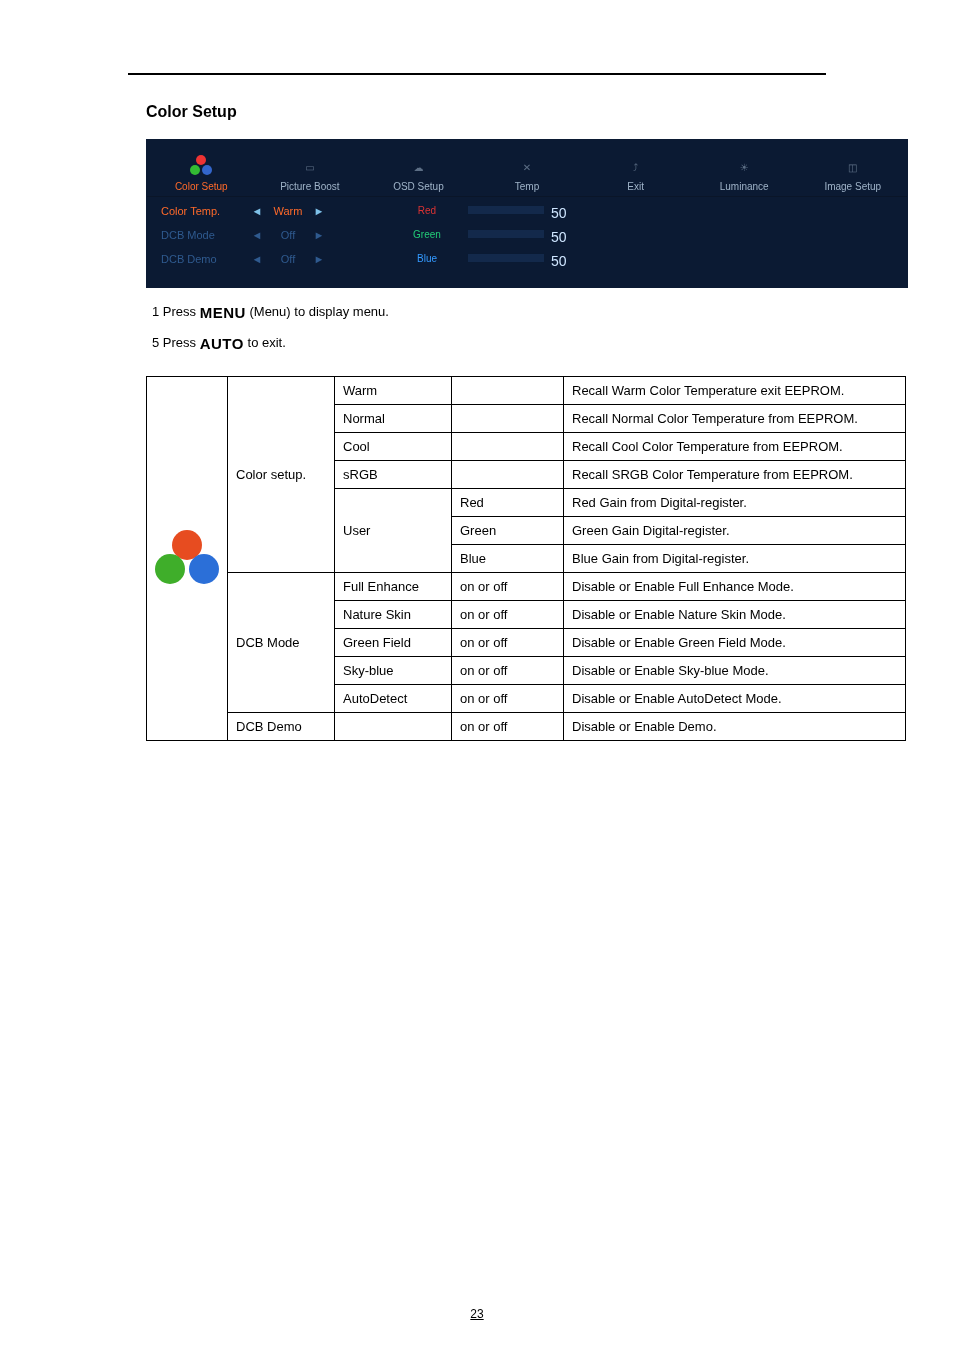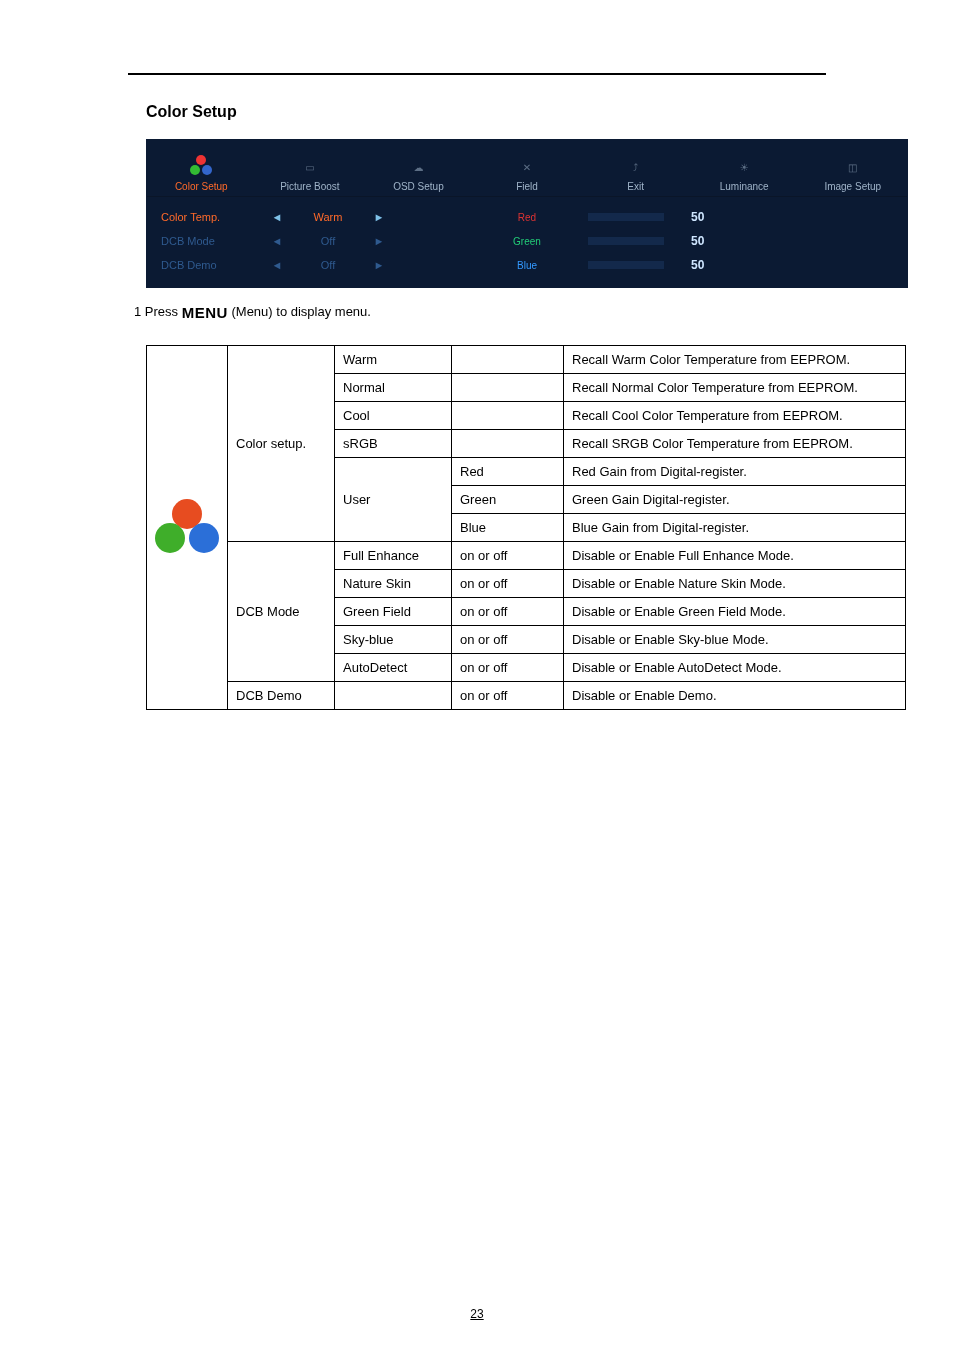--- a/index.html
+++ b/index.html
@@ -53,24 +53,22 @@
     gap: 2px;
   }
   .osd-tab .tab-label { white-space: nowrap; }
   .osd-tab.active .tab-label { color: #ff6a2a; }
   .osd-tab .tab-icon { width: 30px; height: 24px; display:flex; align-items:center; justify-content:center; }
   .osd-body {
     padding: 8px 10px 10px 14px;
   }
   .osd-row {
     display: flex;
-    align-items: center;
     height: 24px;
     font-size: 11px;
-    gap: 20px;
   }
   .osd-row .name { width: 90px; color: #ff6a2a; }
   .osd-row.dim .name { color: #2f5a8f; }
   .osd-row .arrow {
     width: 12px; color:#7ec1e8; text-align:center;
   }
   .osd-row .value { width: 50px; text-align:center; color:#ff6a2a; }
   .osd-row.dim .value, .osd-row.dim .arrow { color:#2f5a8f; }
   .osd-row .spacer1 { width: 62px; }
   .osd-row .channel { width: 80px; text-align:center; font-size:10px; }
@@ -79,21 +77,21 @@
   .osd-row .ch-blue { color:#39f; }
   .osd-row .slider {
     width: 76px; height: 8px; background:#13294b; border:1px solid #0a1a33; position:relative; margin-right:6px;
   }
   .osd-row .slider .fill {
     height:100%;
   }
   .osd-row .slider.red .fill { background:#c62f2f; width:50%; }
   .osd-row .slider.green .fill { background:#1f7a3a; width:50%; }
   .osd-row .slider.blue .fill { background:#2a52be; width:50%; }
-  .osd-row .num { width: 24px; color:#cfe6ff; font-size:12px;font-weight:bold; }
+  .osd-row .num { width: 24px; color:#cfe6ff; font-size:14px; }
 
   
   .color-icon {
     position: relative; width:30px; height:24px;
   }
   .color-icon span { position:absolute; width:10px; height:10px; border-radius:50%; }
   .color-icon .r { background:#e33; left:10px; top:0; }
   .color-icon .g { background:#3b3; left:4px; top:10px; }
   .color-icon .b { background:#36c; left:16px; top:10px; }
   .color-icon-lg {
@@ -105,21 +103,21 @@
   .color-icon-lg .b { background:#2b6fd8; left:34px; top:24px; }
 
   
   .faded-icon {
     width: 24px; height: 20px; opacity:.55;
     display:flex; align-items:center; justify-content:center;
     color:#9fb3c8;
   }
 
   
-  .steps { margin: 14px 0 6px 6px; }
+  .steps { margin: 14px 0 6px 24px; }
   .step { margin: 10px 0; font-size: 13px; line-height: 20px; }
   .menu-word {
     font-family: Arial, sans-serif;
     font-weight: 900;
     font-size: 15px;
     letter-spacing: .5px;
     vertical-align: -2px;
   }
   .auto-word {
     font-family: Arial, sans-serif;
@@ -194,21 +192,21 @@
       <div class="osd-tab">
         <div class="tab-icon">
             <div class="faded-icon">☁</div>
           </div>
         <span class="tab-label">OSD Setup</span>
       </div>
       <div class="osd-tab">
         <div class="tab-icon">
             <div class="faded-icon">✕</div>
           </div>
-        <span class="tab-label">Field</span>
+        <span class="tab-label">Temp</span>
       </div>
       <div class="osd-tab">
         <div class="tab-icon">
             <div class="faded-icon">⤴</div>
           </div>
         <span class="tab-label">Exit</span>
       </div>
       <div class="osd-tab">
         <div class="tab-icon">
             <div class="faded-icon">☀</div>
@@ -254,37 +252,42 @@
         <span class="num">50</span>
       </div>
     </div>
   </div>
 
   <div class="steps">
     <div class="step">
       <span>1 Press </span>
       <span class="menu-word">MENU</span>
       <span> (Menu) to display menu.</span>
+    </div>
+    <div class="step">
+      <span>5 Press </span>
+      <span class="auto-word">AUTO</span>
+      <span> to exit.</span>
     </div>
   </div>
 
   <table class="desc">
     <tbody>
         <tr>
       <td class="icon-cell" rowspan="13">
         <div class="color-icon-lg">
           <span class="r"></span>
               <span class="g"></span>
               <span class="b"></span>
         </div>
       </td>
       <td class="c1" rowspan="7">Color setup.</td>
       <td class="c2">Warm</td>
       <td class="c3"></td>
-      <td>Recall Warm Color Temperature from EEPROM.</td>
+      <td>Recall Warm Color Temperature exit EEPROM.</td>
     </tr>
     <tr>
       <td class="c2">Normal</td>
       <td class="c3"></td>
       <td>Recall Normal Color Temperature from EEPROM.</td>
     </tr>
     <tr>
       <td class="c2">Cool</td>
       <td class="c3"></td>
       <td>Recall Cool Color Temperature from EEPROM.</td>

